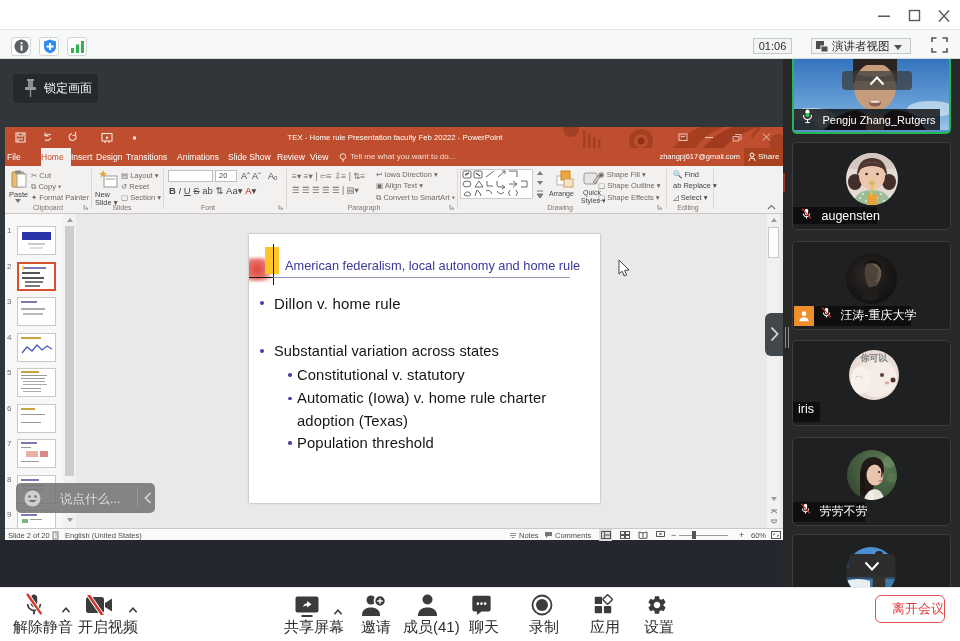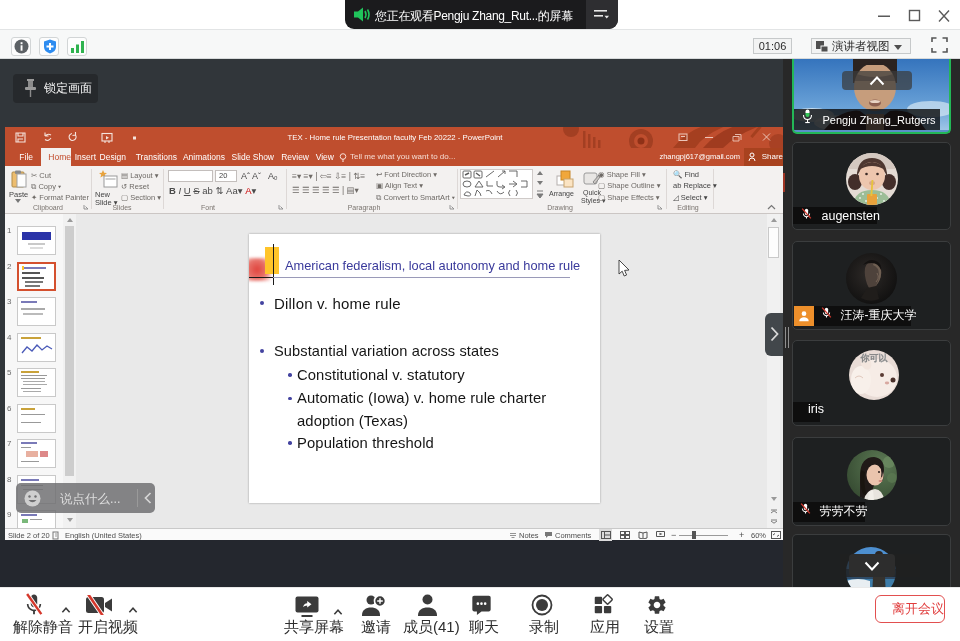--- a/index.html
+++ b/index.html
@@ -20,21 +20,21 @@
   #main { left:0; top:59px; width:960px; height:528px; background:#0c4a6e; }
   #sharebg { left:0; top:0; width:783px; height:481px; background:#31363a; }
   #bottomstrip { left:0; top:481px; width:783px; height:47px; background:#24272e; }
   #sidebar { left:783px; top:0; width:177px; height:528px; background:#282828; }
 
   #pinbadge { left:13px; top:15px; width:85px; height:29px; background:#26292c; border-radius:4px; color:#f5f5f5; font-size:12px; line-height:29px; }
 
   #ppt { left:5px; top:68px; width:778px; height:413px; background:#f3f1f0;border-radius:21px; }
   #ppt-title { position:absolute; left:0; top:0; width:778px; height:21px; background:#bf4e2e; overflow:hidden; }
   #ppt-tabs { position:absolute; left:0; top:21px; width:778px; height:18px; background:#bf4e2e; }
-  .ptab { position:absolute; top:0; height:18px; color:#fff; font-size:8.5px; line-height:18px; text-align:right; }
+  .ptab { position:absolute; top:0; height:18px; color:#fff; font-size:8.5px; line-height:18px; text-align:left; }
   #ppt-ribbon { position:absolute; left:0; top:39px; width:778px; height:48px; background:#f3f1f0; border-bottom:1px solid #cbc6c4; font-size:8px; color:#3f3f3f; }
   .rsep { position:absolute; top:3px; width:1px; height:40px; background:#ddd8d6; }
   .rlabel { position:absolute; top:38px; font-size:7px; color:#7a746f; width:60px; margin-left:-30px; text-align:center; }
   .ric { position:absolute; color:#6e6a66; font-size:7.5px; white-space:nowrap; }
   #ppt-body { position:absolute; left:0; top:87px; width:778px; height:314px; background:#e9e9e9; }
   #thumbpanel { position:absolute; left:0; top:0; width:58px; height:314px; background:#f7f7f7; }
   #thumbscroll { position:absolute; left:58px; top:0; width:13px; height:314px; background:#f1f1f1; }
   #editscroll { position:absolute; left:762px; top:0; width:13px; height:314px; background:#f1f1f1; }
   .thumb { position:absolute; left:12px; width:39px; height:29px; background:#fff; border:1px solid #c9c9c9; }
   .thumbno { position:absolute; left:2px; font-size:8px; color:#6c6c6c; }
@@ -53,35 +53,20 @@
   #bottombar { left:0; top:587px; width:960px; height:54px; background:#ffffff; border-top:1px solid #e9e9e9; }
   .blabel { position:absolute; top:30px; font-size:15px; color:#2e2e2e; text-align:center; white-space:nowrap; }
   .caret { position:absolute; width:10px; height:10px; }
   #leavebtn { position:absolute; left:875px; top:7px; width:70px; height:28px; border:1px solid #e24f4f; border-radius:6px; color:#e03c3c; font-size:13px; text-align:right; line-height:26px; }
 </style>
 </head>
 <body>
 <div id="stage">
 
   <div id="titlebar" class="abs"></div>
-  <div id="pill" class="abs">
-    <svg class="abs" style="left:9px;top:7px" width="17" height="15" viewBox="0 0 17 15">
-      <polygon points="0,4.5 4,4.5 9,0.5 9,14.5 4,10.5 0,10.5" fill="#20c35b"></polygon>
-      <path d="M11 4 Q13 7.5 11 11" stroke="#20c35b" stroke-width="1.6" fill="none"></path>
-      <path d="M13.5 2.5 Q16.5 7.5 13.5 12.5" stroke="#20c35b" stroke-width="1.6" fill="none"></path>
-    </svg>
-    <div class="txt">您正在观看Pengju Zhang_Rut...的屏幕</div>
-    <div id="pillmenu">
-      <svg class="abs" style="left:8px;top:9px" width="16" height="12" viewBox="0 0 16 12">
-        <rect x="0" y="1" width="13" height="1.6" fill="#e8e8e8"></rect>
-        <rect x="0" y="6" width="9" height="1.6" fill="#e8e8e8"></rect>
-        <polygon points="10.5,6.8 15,6.8 12.75,9.6" fill="#e8e8e8"></polygon>
-      </svg>
-    </div>
-  </div>
   <svg class="abs" style="left:876px;top:9px" width="76" height="14" viewBox="0 0 76 14">
     <rect x="2" y="6.5" width="12" height="1.5" fill="#5a5a5a"></rect>
     <rect x="33.5" y="1.5" width="10" height="10" fill="none" stroke="#5a5a5a" stroke-width="1.4"></rect>
     <path d="M63 1.5 L73 12.5 M73 1.5 L63 12.5" stroke="#5a5a5a" stroke-width="1.4"></path>
   </svg>
 
   <div id="toolbar2" class="abs">
     <div class="tbtn" style="left:11px"></div>
     <div class="tbtn" style="left:39px"></div>
     <div class="tbtn" style="left:67px"></div>
@@ -236,21 +221,21 @@
         <div class="ric" style="left:116px;top:27px">▢ Section ▾</div>
 
         <div class="abs" style="left:163px;top:4px;width:45px;height:12px;background:#fff;border:1px solid #c3bebc"></div>
         <div class="abs" style="left:210px;top:4px;width:22px;height:12px;background:#fff;border:1px solid #c3bebc;font-size:7.5px;color:#444;padding-left:3px">20</div>
         <div class="ric" style="left:236px;top:5px;font-size:9px;color:#4a4a4a">Aˆ Aˇ</div>
         <div class="ric" style="left:263px;top:5px;font-size:9px;color:#4a4a4a">Aₒ</div>
         <div class="ric" style="left:164px;top:19px;font-size:9.5px;color:#4a4a4a"><b>B</b>&nbsp;<i>I</i>&nbsp;<u>U</u>&nbsp;<s>S</s>&nbsp;ab&nbsp;⇅&nbsp;Aa▾&nbsp;<span style="color:#c00">A</span>▾</div>
 
         <div class="ric" style="left:287px;top:5px;font-size:8.5px">≡▾ ≡▾ | ⇦≡ ⇩≡ | ⇅≡</div>
         <div class="ric" style="left:287px;top:19px;font-size:8.5px">☰ ☰ ☰ ☰ ☰ | ▤▾</div>
-        <div class="ric" style="left:371px;top:4px">↩ Font Direction ▾</div>
+        <div class="ric" style="left:371px;top:4px">↩ Iowa Direction ▾</div>
         <div class="ric" style="left:371px;top:15px">▣ Align Text ▾</div>
         <div class="ric" style="left:371px;top:27px">⧉ Convert to SmartArt ▾</div>
 
         <div class="abs" style="left:455px;top:3px;width:73px;height:30px;background:#fff;border:1px solid #cfcac8"></div>
         <svg class="abs" style="left:457px;top:4px" width="70" height="28" viewBox="0 0 70 28">
           <g stroke="#5a5a5a" fill="none" stroke-width="0.9">
             <rect x="1" y="1" width="8" height="7" rx="1"></rect>
             <path d="M3 5 L7 3" stroke-width="1.4"></path>
             <rect x="12" y="1" width="8" height="7" rx="1"></rect>
             <path d="M14 3 L18 6" stroke-width="1.4"></path>
@@ -633,21 +618,21 @@
           <ellipse cx="28" cy="28" rx="20" ry="19" fill="#f6ece6"></ellipse>
           <ellipse cx="12" cy="30" rx="10" ry="14" fill="#f8f0ea"></ellipse>
           <ellipse cx="17" cy="13" rx="5" ry="7" fill="#f3e6de" transform="rotate(-25 17 13)"></ellipse>
           <circle cx="33" cy="25" r="2" fill="#5a3c34"></circle>
           <circle cx="44" cy="30" r="2.5" fill="#4a302a"></circle>
           <ellipse cx="38" cy="33" rx="2.2" ry="1.4" fill="#d8a8a0"></ellipse>
           <path d="M6 28 Q10 24 14 28" stroke="#e0c8bc" fill="none"></path>
           <text x="25" y="11" font-size="9" fill="#fff" text-anchor="middle" font-weight="bold" stroke="#888" stroke-width="0.25">你可以</text>
         </g>
       </svg>
-      <div class="namebar" style="height:20px;bottom:3px;width:27px;padding-left:15px">iris</div>
+      <div class="namebar" style="height:20px;bottom:3px;width:27px;padding-left:5px">iris</div>
     </div>
 
     <div class="tile" style="top:378px;left:792px;height:88.5px">
       <svg class="abs" style="left:54px;top:12px" width="50" height="50" viewBox="0 0 50 50">
         <defs>
             <clipPath id="c5">
               <circle cx="25" cy="25" r="25"></circle>
             </clipPath>
         <radialGradient id="g5" cx="0.7" cy="0.3" r="0.9">
               <stop offset="0" stop-color="#5d7a55"></stop>

